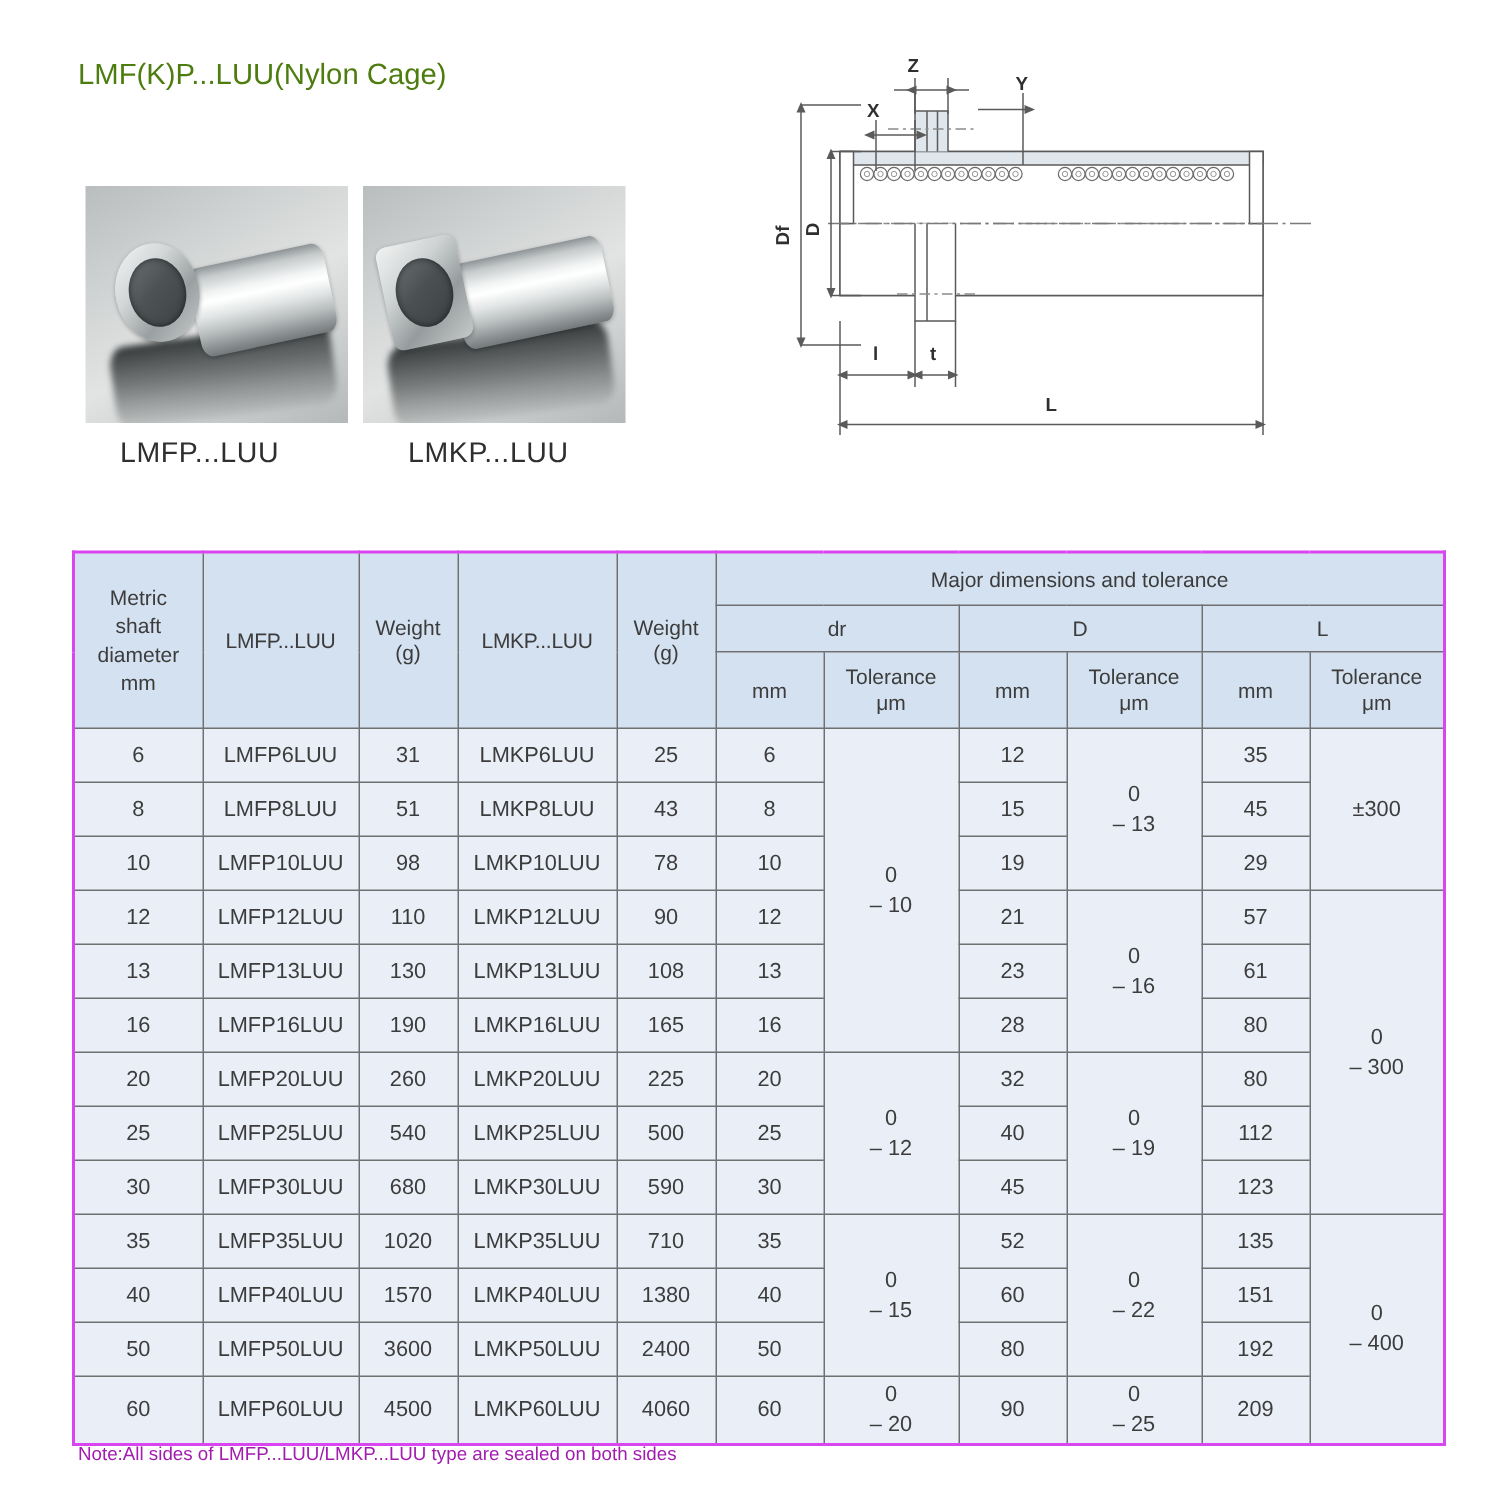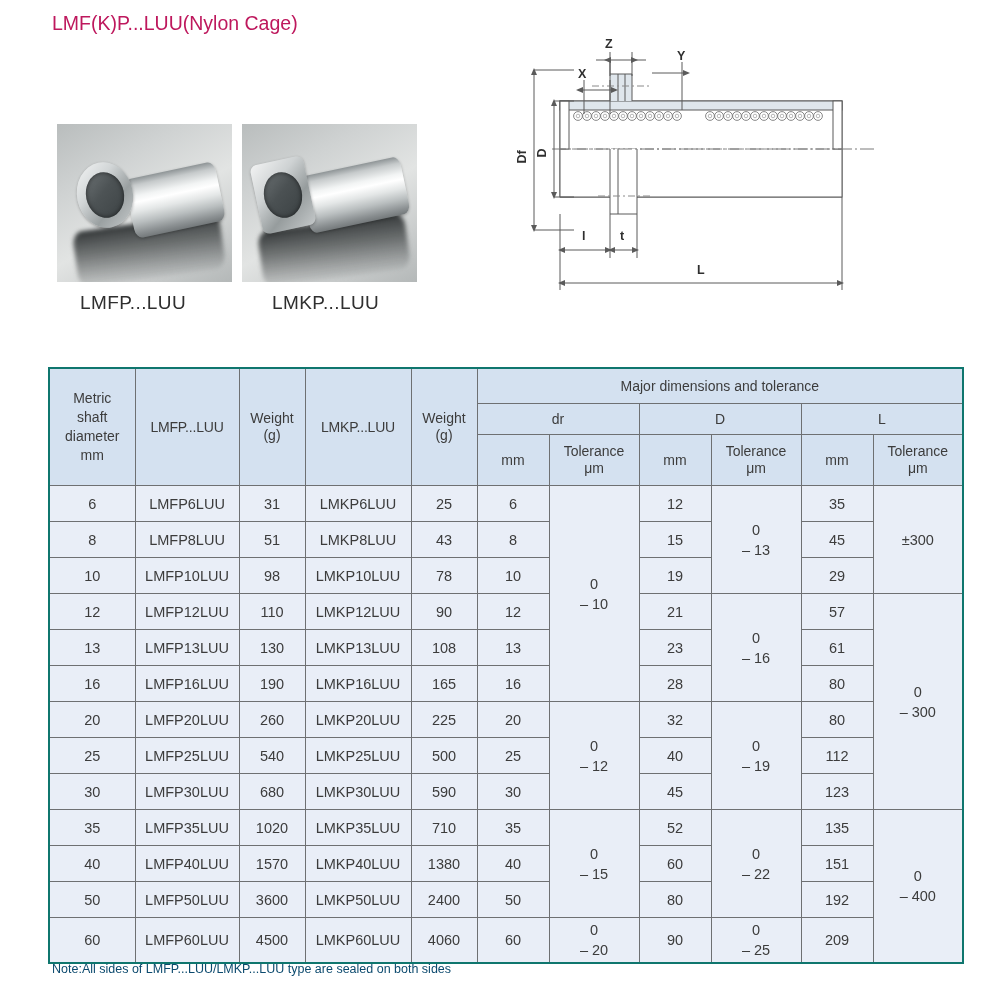--- a/index.html
+++ b/index.html
@@ -19,22 +19,23 @@
   
   .intro {
     position: absolute;
     left: 52px;
     top: 8px;
     width: 440px;
   }
   .intro-line {
     font-size: 19.5px;
     line-height: 30px;
-    color: #be185d;
+    color: #4d7c0f;
     white-space: pre;
+    margin-top: 27px;
   }
 
   
   .photo {
     position: absolute;
     top: 124px;
     width: 175px;
     height: 158px;
     overflow: hidden;
     background: linear-gradient(150deg, #b9bdbd 0%, #cfd2d2 28%, #e2e4e3 55%, #c9cccc 80%, #b4b8b8 100%);
@@ -136,21 +137,21 @@
   .spec-table-wrap {
     position: absolute;
     left: 48px;
     top: 367px;
     width: 906px;
   }
   table.spec {
     border-collapse: collapse;
     table-layout: fixed;
     width: 906px;
-    border: 2px solid #0f766e;
+    border: 2px solid #d946ef;
   }
   table.spec td, table.spec th {
     border: 1px solid #6e7072;
     background: #e9eef7;
     font-weight: normal;
     font-size: 14.5px;
     color: #3c3c3c;
     text-align: center;
     vertical-align: middle;
     padding: 2px 3px;
@@ -166,21 +167,21 @@
   .hdr-two-line { line-height: 17px; }
 
   tbody tr { height: 36px; }
 
   
   .footnote {
     position: absolute;
     left: 52px;
     top: 962px;
     font-size: 12.5px;
-    color: #0c4a6e;
+    color: #a21caf;
   }
 </style>
 </head>
 <body>
 
 <div class="intro">
   <div class="intro-line">LMF(K)P...LUU(Nylon Cage)</div>
 </div>
 
 <div class="photo photo-1">

